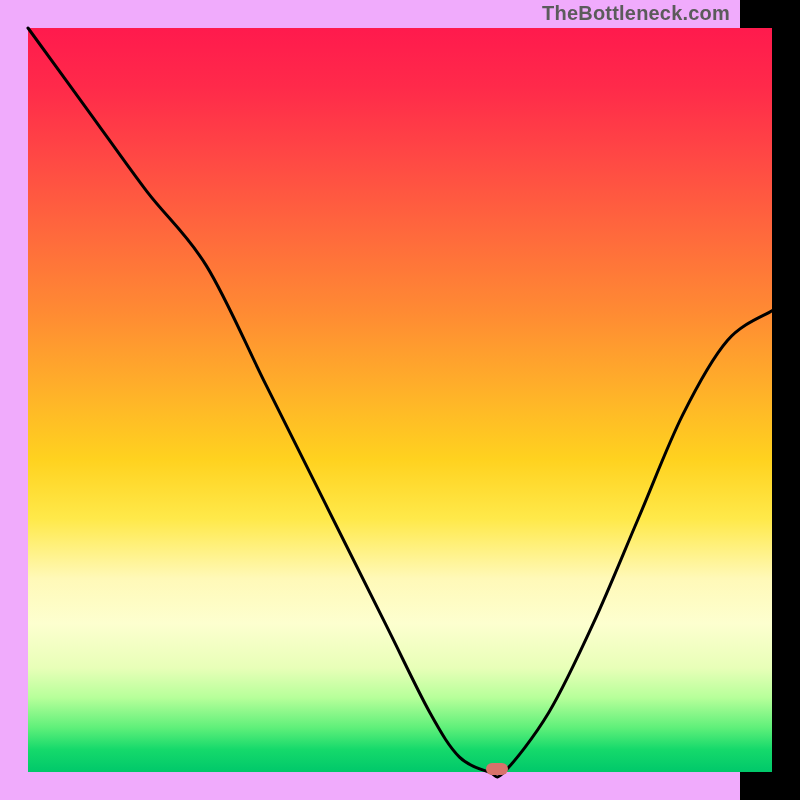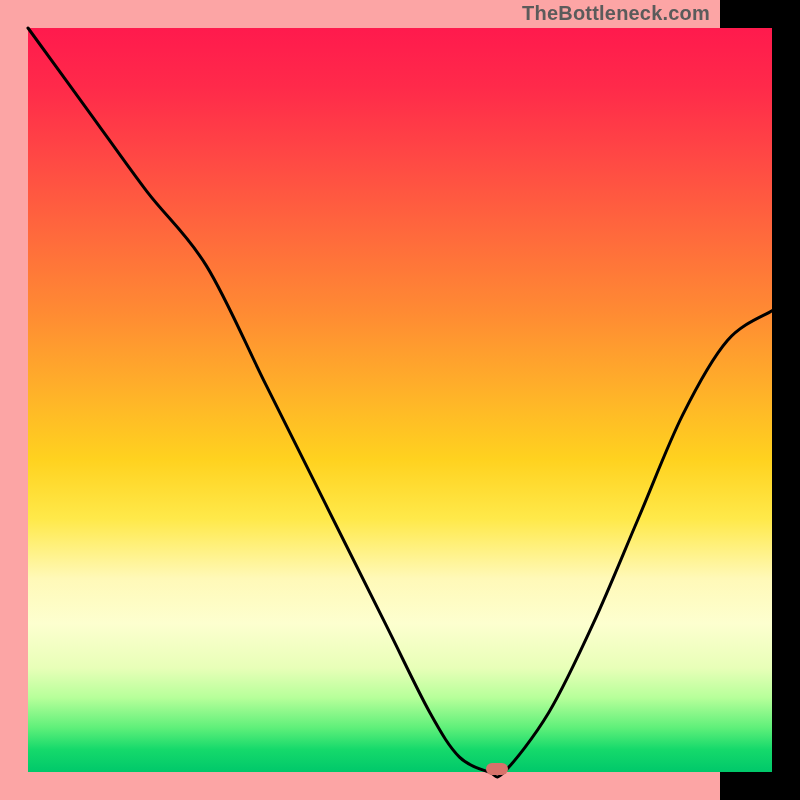--- a/index.html
+++ b/index.html
@@ -8,21 +8,22 @@
     width: 800px;
     height: 800px;
     background: #000;
     font-family: Arial, Helvetica, sans-serif;
     overflow: hidden;
   }
   .stage {
     position: relative;
     width: 720px;
     height: 800px;
-    background: #fca5a5;
+    background: #f0abfc;
+    padding-left: 20px;
   }
   .watermark {
     position: absolute;
     top: 2px;
     right: 10px;
     color: #5b5b5b;
     font-size: 20px;
     font-weight: 600;
     letter-spacing: 0.2px;
     user-select: none;

